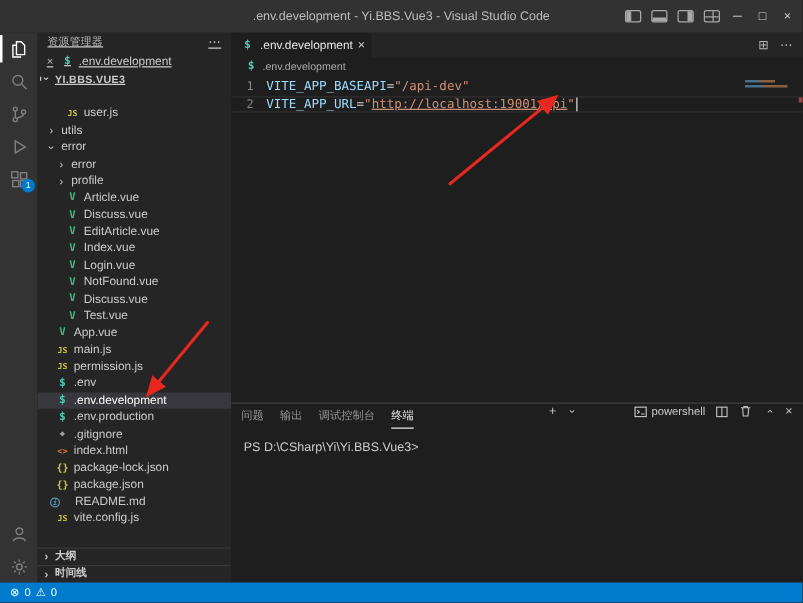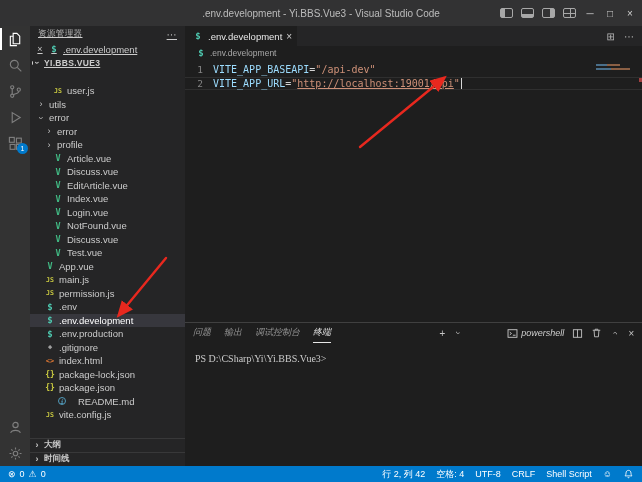--- a/index.html
+++ b/index.html
@@ -81,27 +81,27 @@
   .tok-string { color:#ce9178; }
   .tok-string-link { color:#ce9178; text-decoration:underline; }
   .caret { width:1px; height:11px; background:#d7d7d7; margin-left:1px; }
   .minimap { position:absolute; top:4px; right:12px; width:34px; }
   .mm-line { height:2px; margin-bottom:2px; background:linear-gradient(90deg,#4a6f8a 45%,#8a5f44 45%); }
   .mm-line.l2 { width:100%; } .mm-line.l1 { width:72%; }
   .ovr-tick { position:absolute; top:18px; right:0; width:3px; height:4px; background:#a34040; }
   
   .panel { position:absolute; left:0; right:0; bottom:0; height:144px; background:#1e1e1e;
     border-top:1px solid #404040; }
-  .panel-header { height:20px; display:flex; align-items:center; padding:0 8px;font-style:italic; }
+  .panel-header { height:20px; display:flex; align-items:flex-start; padding:0 8px; }
   .panel-tabs { display:flex; gap:13px; font-size:9px; color:#969696; }
   .panel-tab { padding:3px 0; }
   .panel-tab.active { color:#e7e7e7; border-bottom:1px solid #e7e7e7; }
   .panel-actions { margin-left:auto; display:flex; align-items:center; gap:8px; color:#c5c5c5; font-size:10px; }
   .shell-label { display:flex; align-items:center; gap:3px; font-size:9px; color:#cccccc;margin-left:36px; }
-  .terminal { padding:10px 0 0 10px; font-family:Liberation Serif, serif; font-size:10px; color:#cccccc; }
+  .terminal { padding:10px 0 0 10px; font-family:Liberation Sans, sans-serif; font-size:10px; color:#cccccc; }
   
   .statusbar { position:absolute; left:0; right:0; bottom:0; height:16px; background:#007acc; color:#ffffff;
     display:flex; align-items:center; font-size:9px; padding:0 8px; z-index:6; }
   .sb-left { display:flex; align-items:center; gap:4px; }
   .sb-right { margin-left:auto; display:flex; align-items:center; gap:11px; }
   .sb-right-texts { display:flex; align-items:center; gap:11px; }
   .sb-ico { font-size:9px; }
   
   .annotations { position:absolute; inset:0; z-index:50; pointer-events:none; }
   svg.inline-ico { display:block; }
@@ -286,21 +286,21 @@
         <span>index.html</span>
       </div>
       <div class="tree-row" style="padding-left: 14px;">
         <span class="file-ico ico-json">{}</span>
         <span>package-lock.json</span>
       </div>
       <div class="tree-row" style="padding-left: 14px;">
         <span class="file-ico ico-json">{}</span>
         <span>package.json</span>
       </div>
-      <div class="tree-row" style="padding-left: 26px; gap: 10px;">
+      <div class="tree-row" style="padding-left: 8px; gap: 10px;">
         <span class="file-ico ico-md"><span class="md-circle">i</span></span>
         <span>README.md</span>
       </div>
       <div class="tree-row" style="padding-left: 14px;">
         <span class="file-ico ico-js">JS</span>
         <span>vite.config.js</span>
       </div>
     </div>
   <div class="sidebar-bottom" id="bottom-sections">
       <div class="bottom-section">
@@ -394,36 +394,20 @@
   </div>
 </div>
 
 <div class="statusbar">
   <div class="sb-left">
     <span class="sb-ico">⊗</span>
     <span>0</span>
     <span class="sb-ico">⚠</span>
     <span>0</span>
   </div>
-  <div class="sb-right">
-    <div class="sb-right-texts" id="sb-right-items">
-        <span>行 2, 列 42</span>
-        <span>空格: 4</span>
-        <span>UTF-8</span>
-        <span>CRLF</span>
-        <span>Shell Script</span>
-      </div>
-    <span class="sb-ico">☺</span>
-    <span>
-      <svg class="inline-ico" width="11" height="11" viewBox="0 0 16 16" fill="none" stroke="currentColor" stroke-width="1.2">
-          <path d="M8 2c2.3 0 3.6 1.7 3.6 3.9 0 2.7 1 3.5 1.5 4.1H2.9c.5-.6 1.5-1.4 1.5-4.1C4.4 3.7 5.7 2 8 2z"></path>
-          <path d="M6.7 11.8a1.4 1.4 0 0 0 2.6 0"></path>
-        </svg>
-    </span>
-  </div>
 </div>
 
 <svg class="annotations" width="642" height="482" viewBox="0 0 642 482">
   <defs>
     <marker id="arrowhead" markerWidth="8" markerHeight="8" refX="5.5" refY="3" orient="auto">
       <path d="M0 0 L7 3 L0 6 Z" fill="#e8281e"></path>
     </marker>
   </defs>
   <line x1="360" y1="147" x2="444" y2="78" stroke="#e8281e" stroke-width="2.4" stroke-linecap="round" marker-end="url(#arrowhead)"></line>
   <line x1="166" y1="258" x2="119" y2="315" stroke="#e8281e" stroke-width="2.4" stroke-linecap="round" marker-end="url(#arrowhead)"></line>

